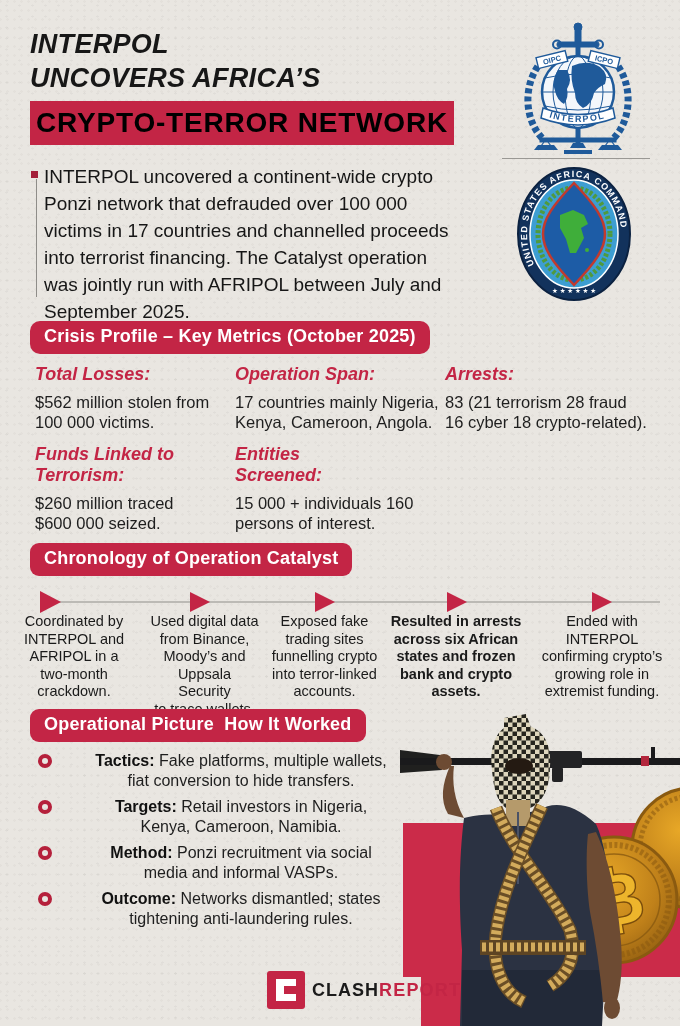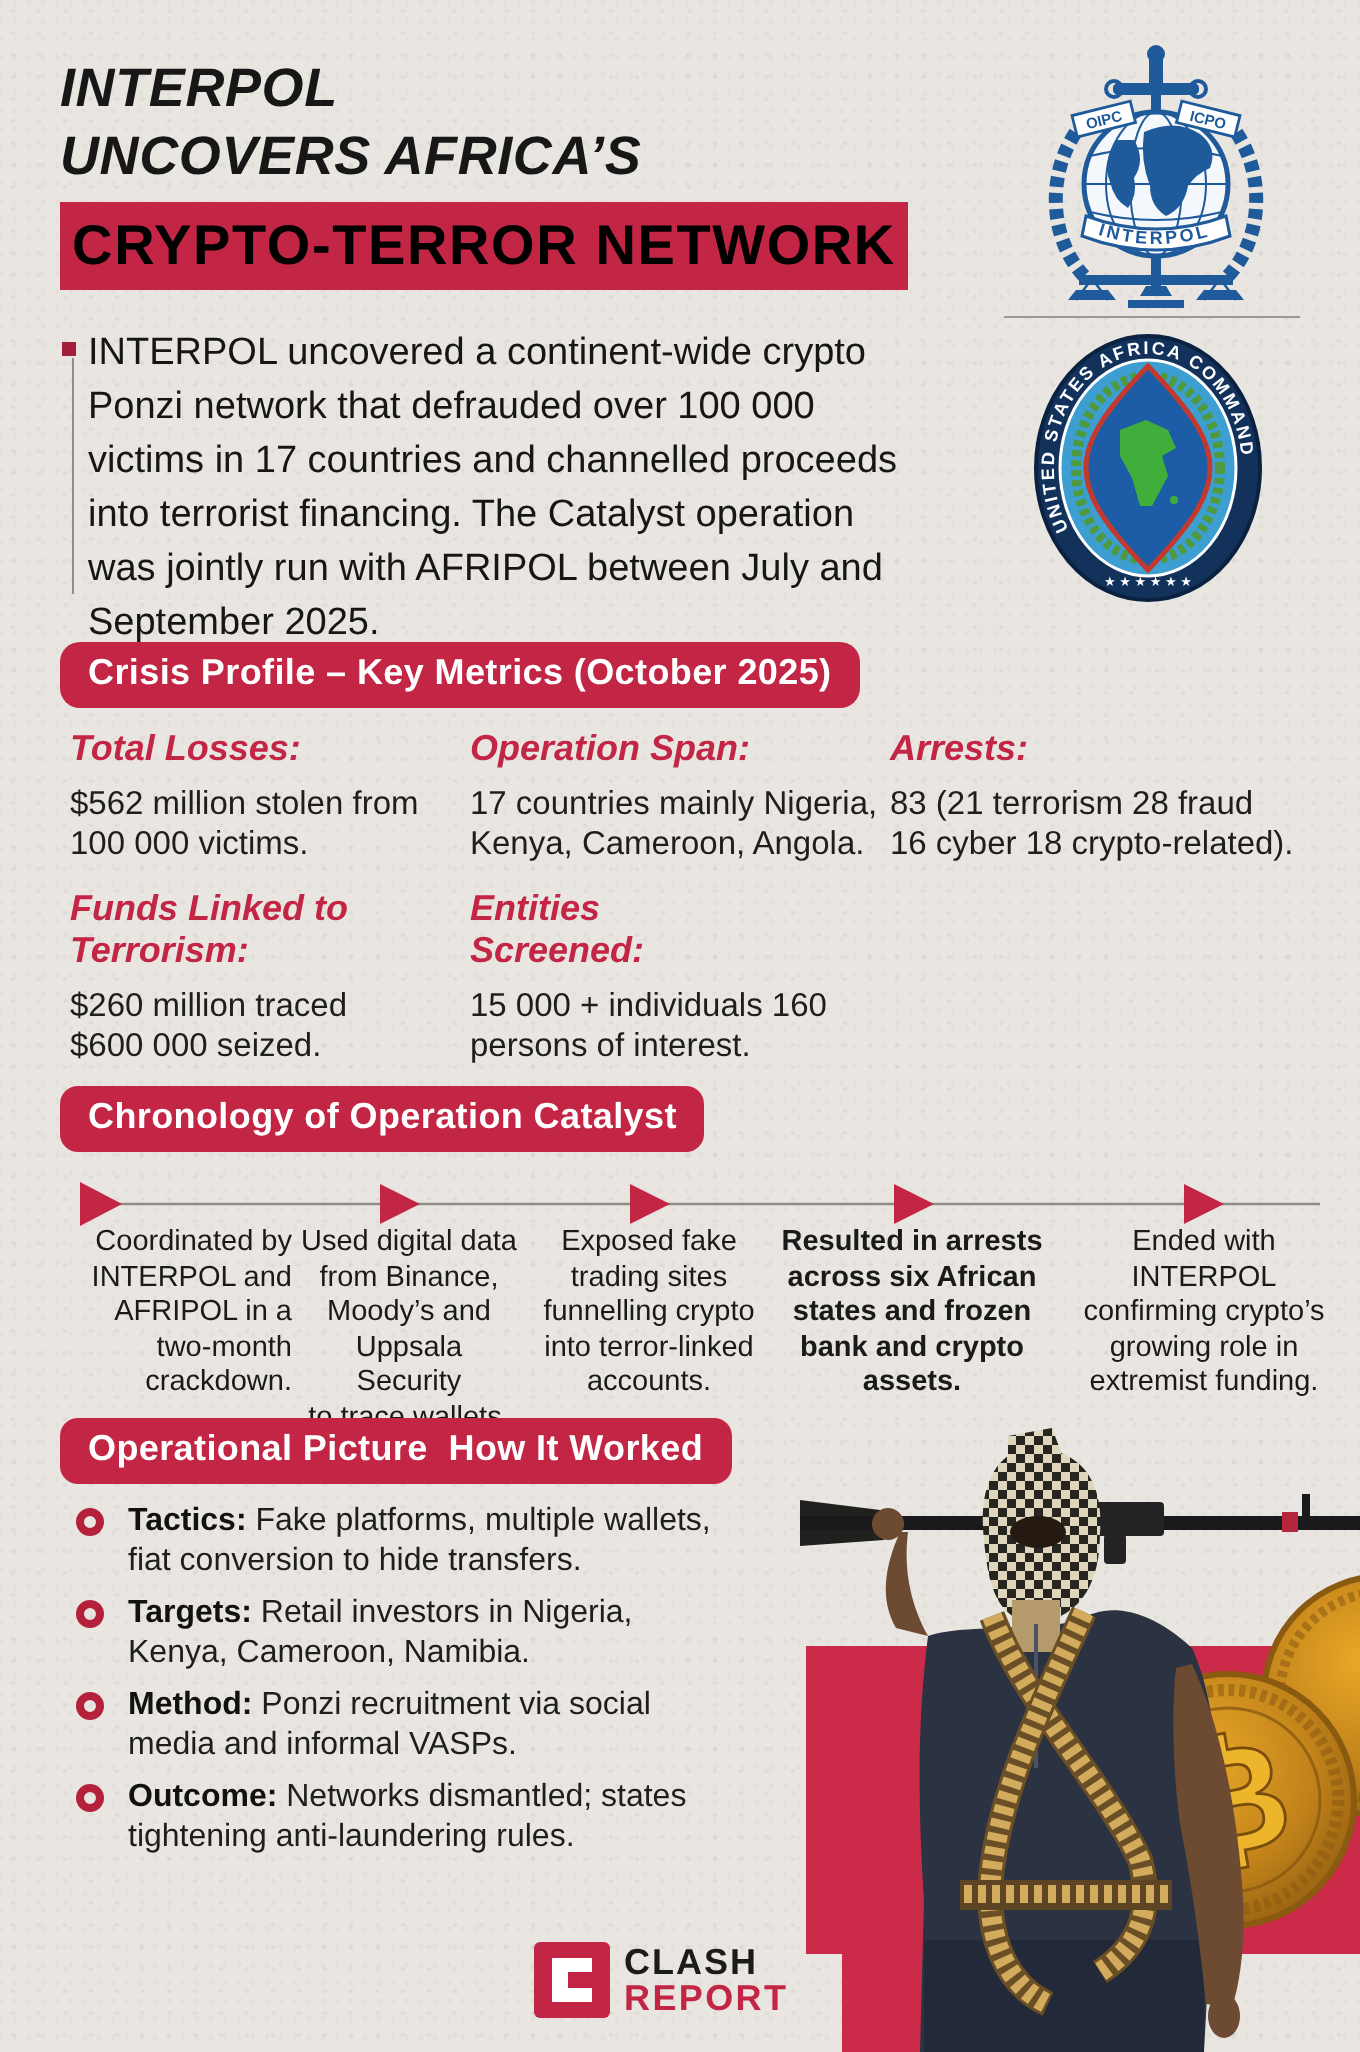--- a/index.html
+++ b/index.html
@@ -48,44 +48,44 @@
   .metrics { left:35px; top:364px; width:625px; display:grid; grid-template-columns:200px 210px 215px; row-gap:12px; }
   .metric-label { color:#c32545; font-size:18px; line-height:21px; font-weight:700; font-style:italic; margin-bottom:7px; }
   .metric-value { font-size:16.5px; line-height:20px; color:#1e1e1e; }
 
   
   .timeline-svg { left:0; top:586px; }
   .timeline-line { stroke:#8f8d89; stroke-width:1.2; }
   .timeline-arrow { fill:#c32545; }
   .steps { left:0; top:613px; width:680px; display:flex; }
   .step { text-align:center; font-size:14.5px; line-height:17.6px; color:#1a1a1a; padding:0 2px; }
-  .step:nth-child(1){ flex:0 0 148px;text-align:right; }
+  .step:nth-child(1){ flex:0 0 148px; }
   .step:nth-child(2){ flex:0 0 113px; }
   .step:nth-child(3){ flex:0 0 127px; }
   .step:nth-child(4){ flex:0 0 136px;font-weight:bold; }
   .step:nth-child(5){ flex:0 0 156px; }
 
   
   .bullets { left:38px; top:751px; width:380px; }
-  .bullet-item { position:relative; padding-left:26px; margin-bottom:5px; min-height:41px; }
+  .bullet-item { position:relative; padding-left:26px; margin-bottom:5px; min-height:41px;text-align:center; }
   .bullet-ring { position:absolute; left:0; top:3px; width:14px; height:14px; border:4px solid #b5203b; border-radius:50%; }
   .bullet-lead { font-weight:700; color:#111; font-size:16px; line-height:20px; }
   .bullet-text { font-size:16px; line-height:20px; color:#1e1e1e; }
 
   
   .interpol-box { left:512px; top:20px; }
   .logo-divider { left:502px; top:158px; width:148px; height:1px; background:#9a9894; }
   .africom-box { left:517px; top:167px; }
 
   
   .collage { left:400px; top:700px; width:280px; height:326px; }
 
   
   .brand { left:267px; top:971px; display:flex; align-items:center; gap:7px; }
-  .brand-text { display:flex; flex-direction:column; }
+  .brand-text { display:flex; }
   .brand-top { font-size:18px; line-height:18px; font-weight:700; color:#1b1b1b; letter-spacing:1px; }
   .brand-bottom { font-size:18px; line-height:18px; font-weight:800; color:#c32545; letter-spacing:1.2px; }
 </style>
 </head>
 <body>
 
 <div class="poster">
 
   <div class="abs title-line title-line1">INTERPOL</div>
   <div class="abs title-line title-line2">UNCOVERS AFRICA’S</div>

